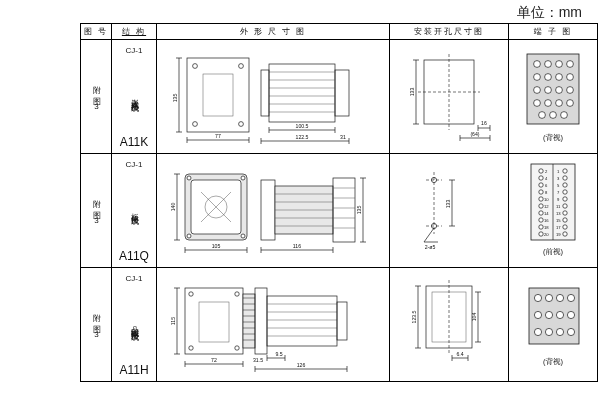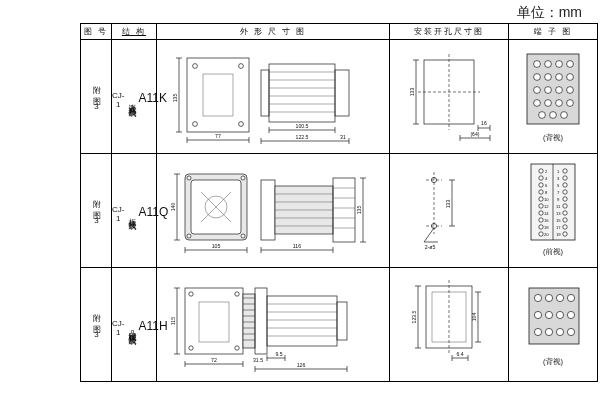--- a/index.html
+++ b/index.html
@@ -30,21 +30,21 @@
 
   td.rowcell{height:113px;position:relative;}
 
   
   .vtext{
     writing-mode:vertical-rl;text-orientation:upright;
     display:inline-block;line-height:1.25;font-size:8px;letter-spacing:1px;
   }
   .structcell{position:relative;}
   .struct-inner{
-    position:absolute;inset:0;display:flex;flex-direction:row;
+    position:absolute;inset:0;display:flex;flex-direction:column;
     align-items:center;justify-content:flex-start;padding-top:6px;gap:2px;
   }
   .struct-top{font-size:8px;}
   .struct-mid{flex:1;display:flex;align-items:center;}
   .struct-bot{font-size:12px;padding-bottom:4px;}
 
   .cellwrap{position:absolute;inset:0;}
   svg{display:block;}
   .ln{stroke:#1a1a1a;stroke-width:0.7;fill:none;}
   .dash{stroke:#1a1a1a;stroke-width:0.6;fill:none;stroke-dasharray:3 2;}

